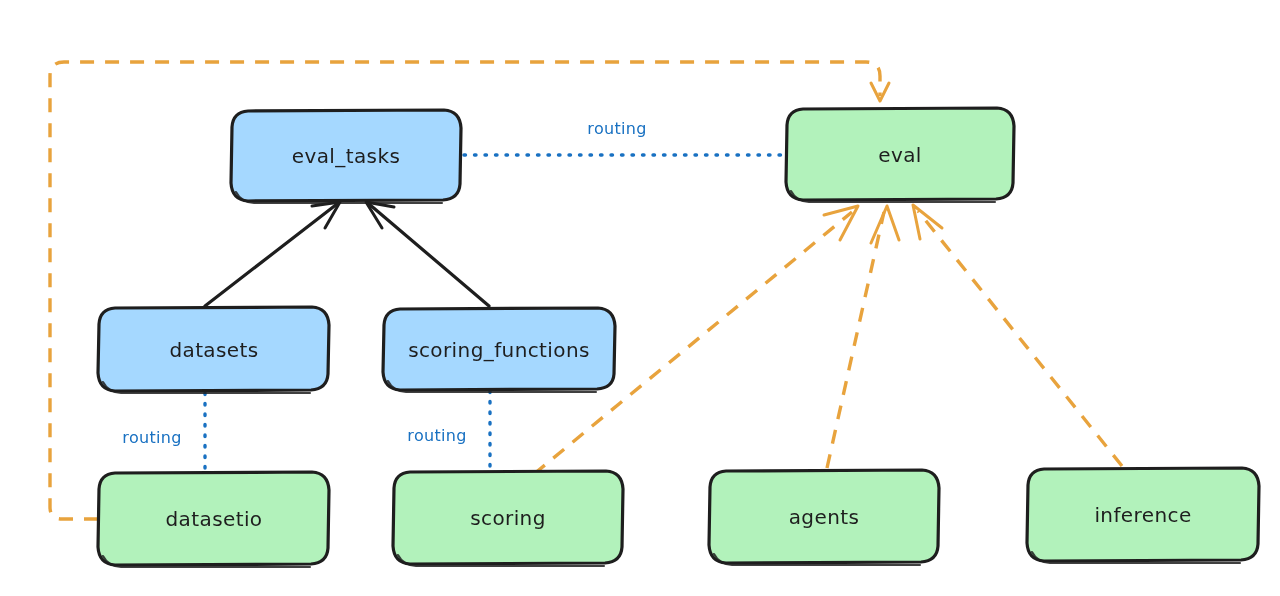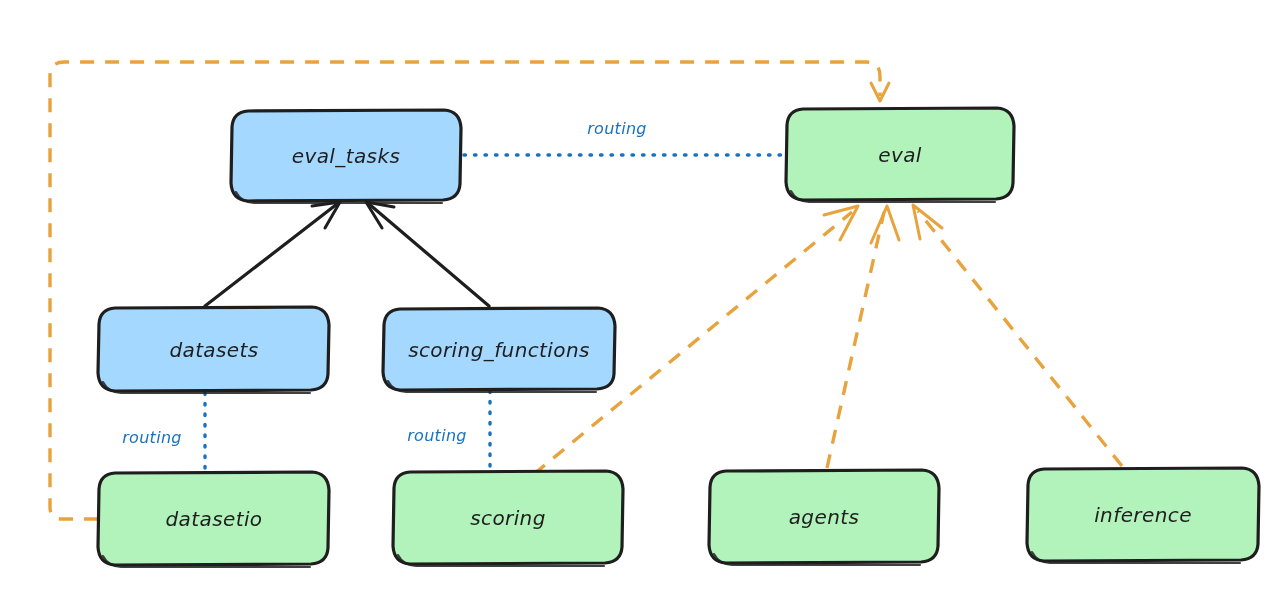--- a/index.html
+++ b/index.html
@@ -11,21 +11,20 @@
     width: 1280px;
     height: 596px;
     overflow: hidden;
     font-family: "DejaVu Sans", sans-serif;
   }
   #diagram-root {
     position: relative;
     width: 1280px;
     height: 596px;
     background: #ffffff;
-    font-style: italic;
   }
   svg#diagram-svg {
     position: absolute;
     inset: 0;
     width: 1280px;
     height: 596px;
     display: block;
   }
   .node-shape {
     stroke: #1e1e1e;

